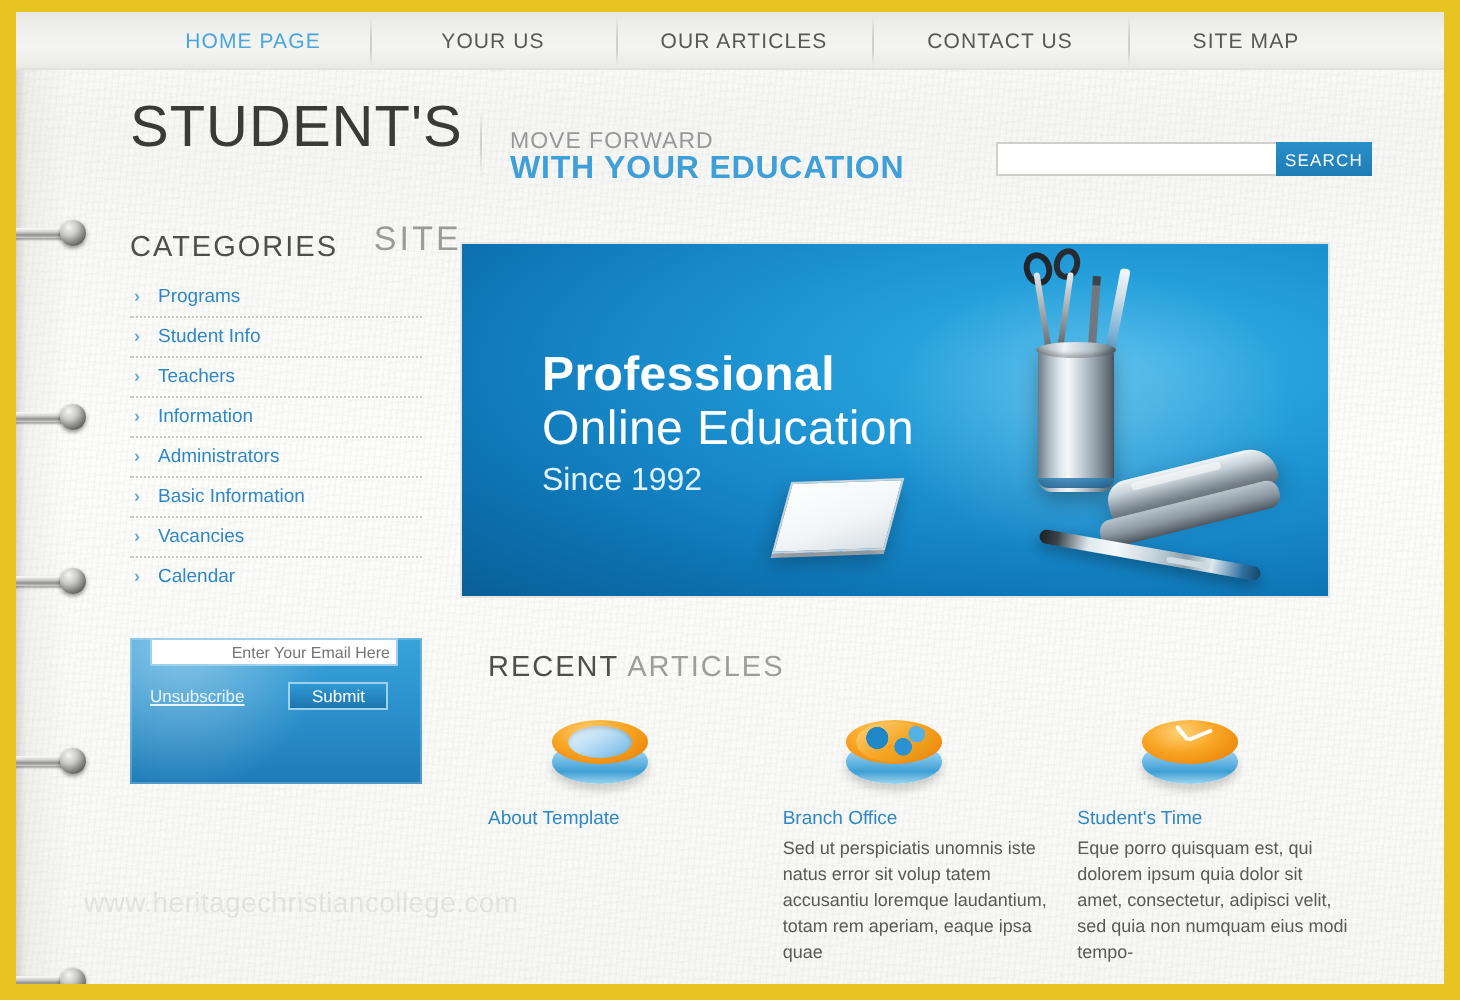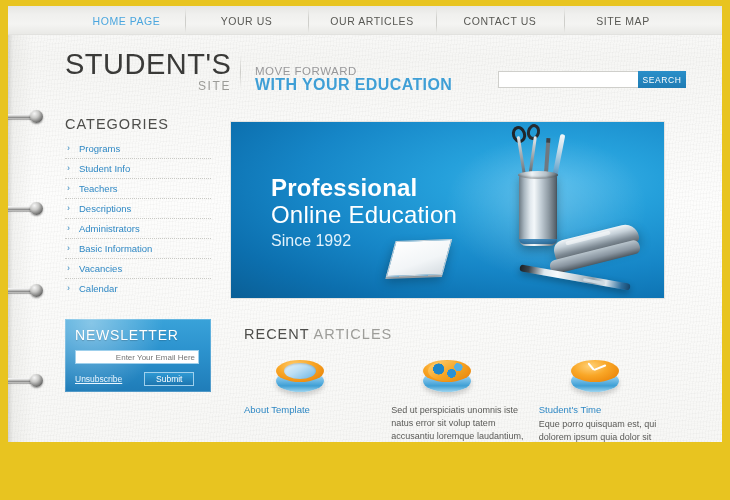--- a/index.html
+++ b/index.html
@@ -15,21 +15,21 @@
   #frame {
     position: absolute;
     left: 0; top: 0;
     width: 730px; height: 500px;
     background: #e8c420;
     overflow: hidden;
   }
   #page {
     position: absolute;
     left: 8px; top: 6px;
-    width: 714px; height: 436px;
+    width: 714px; height: 486px;
     background:
       linear-gradient(to bottom, #fbfbfa 0%, #f6f6f4 12%, #fdfdfc 45%, #f7f7f5 100%);
     overflow: hidden;
   }
   
   #page:before {
     content: "";
     position: absolute; inset: 0;
     background-image:
       repeating-linear-gradient(96deg, rgba(0,0,0,.018) 0 1px, rgba(255,255,255,0) 1px 3px),
@@ -121,26 +121,27 @@
   }
   #logo .l1 {
     font-size: 29px;
     letter-spacing: .5px;
     color: #3a3a38;
     line-height: 28px;
     display: block;
   }
   #logo .l2 {
     display: block;
-    font-size: 12px;
+    font-size: 17px;
     color: #9b9b97;
     letter-spacing: 1.6px;
     line-height: 17px;
     text-align: right;
     padding-right: 4px;
+    margin-top: 33px;
   }
   #logo-div {
     position: absolute;
     left: 232px; top: 20px;
     width: 1px; height: 34px;
     background: linear-gradient(to bottom, rgba(200,200,196,0), #ccccc8, rgba(200,200,196,0));
   }
   #tagline {
     position: absolute;
     left: 247px; top: 29px;
@@ -587,30 +588,29 @@
         <button id="search-button" type="button">SEARCH</button>
       </form>
     </header>
 
     <aside id="sidebar">
       <div class="sec-title">CATEGORIES</div>
       <ul id="cat-list">
         <li><span class="arw">›</span><span>Programs</span></li>
         <li><span class="arw">›</span><span>Student Info</span></li>
         <li><span class="arw">›</span><span>Teachers</span></li>
-        <li><span class="arw">›</span><span>Descriptions</span></li>
+        <li><span class="arw">›</span><span>Information</span></li>
         <li><span class="arw">›</span><span>Administrators</span></li>
         <li><span class="arw">›</span><span>Basic Information</span></li>
         <li><span class="arw">›</span><span>Vacancies</span></li>
         <li><span class="arw">›</span><span>Calendar</span></li>
       </ul>
     </aside>
 
     <section id="newsletter">
-      <h3>NEWSLETTER</h3>
       <input id="nl-input" type="text" placeholder="Enter Your Email Here" style="">
       <div id="nl-row">
         <span id="nl-unsub">Unsubscribe</span>
         <button id="nl-submit" type="button">Submit</button>
       </div>
     </section>
 
     <div id="watermark">www.heritagechristiancollege.com</div>
 
 
@@ -652,20 +652,21 @@
         </div>
         <h4>About Template</h4>
       </article>
 
       <article class="art">
         <div class="art-icon">
           <span class="disc-base"></span>
             <span class="disc-top"></span>
             <span class="disc-globe"></span>
         </div>
+        <h4>Branch Office</h4>
         <p>Sed ut perspiciatis unomnis iste natus error sit volup tatem accusantiu loremque laudantium, totam rem aperiam, eaque ipsa quae</p>
       </article>
 
       <article class="art">
         <div class="art-icon">
           <span class="disc-base"></span>
             <span class="disc-top"></span>
           <span class="clock-h"></span>
             <span class="clock-m"></span>
         </div>

